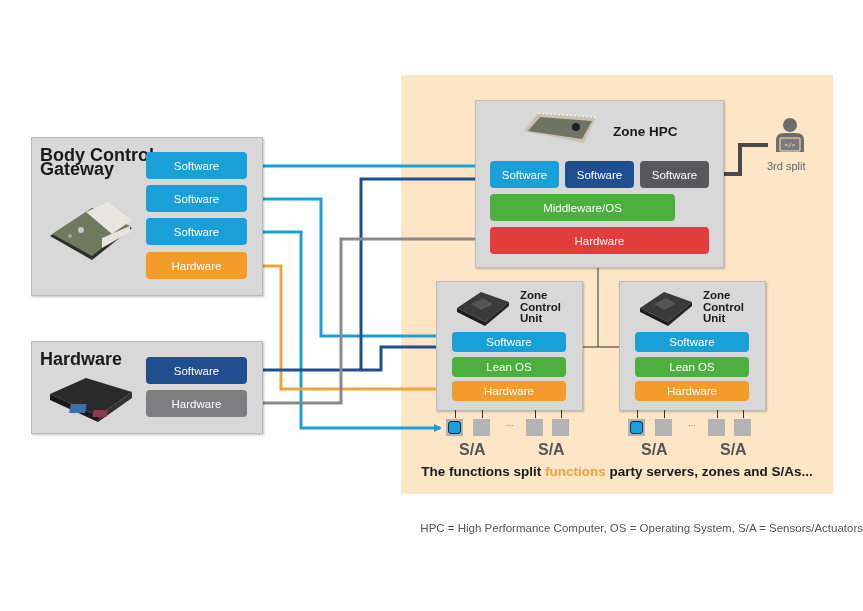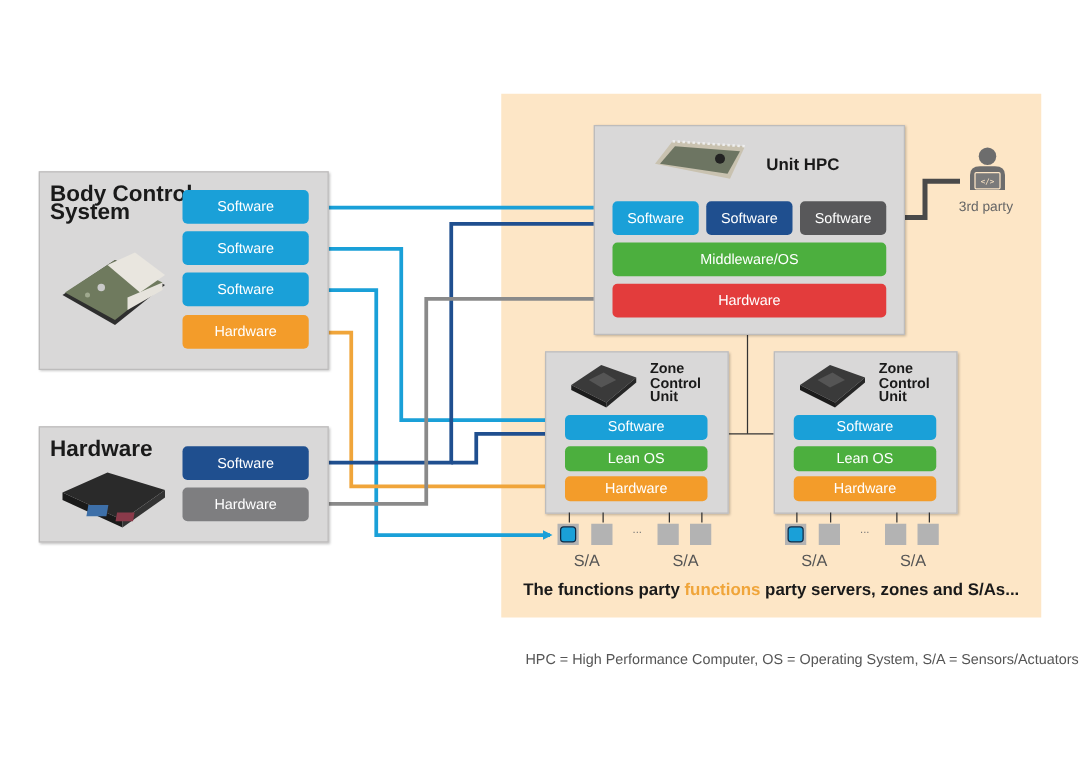--- a/index.html
+++ b/index.html
@@ -31,21 +31,21 @@
   .hw-gray { background: #7e7e80; }
   .hw-red { background: #e33c3c; }
   .mw-green { background: #4caf3e; }
   .sa {
     position: absolute; width: 17px; height: 17px; background: #b3b3b3;
   }
   .sa-active::after {
     content: ""; position: absolute; left: 2px; top: 2px; width: 11px; height: 11px;
     background: #1aa0d8; border: 1px solid #0f2a44; border-radius: 3px;
   }
-  .sa-label { position: absolute; font-size: 13px; color: #555; }
+  .sa-label { position: absolute; font-size: 16px; color: #555; font-weight: bold; }
   .dots { position: absolute; font-size: 9px; color: #777; }
   .stem { position: absolute; width: 1px; height: 8px; background: #333; }
   svg.lines { position: absolute; left: 0; top: 0; }
   .tagline {
     position: absolute; left: 401px; top: 464px; width: 432px; text-align: center;
     font-weight: bold; font-size: 13.5px; color: #1a1a1a;
   }
   .tagline .hl { color: #f0a53a; }
   .footnote {
     position: absolute; left: 0; width: 863px; top: 522px; text-align: right;
@@ -92,21 +92,21 @@
 
   <polyline points="768,145 740,145 740,174 714,174" fill="none" stroke="#4a4a4a" stroke-width="4" marker-end="url(#ah-char)"></polyline>
 
   <polyline points="598,266 598,347" fill="none" stroke="#333" stroke-width="1"></polyline>
   <polyline points="566,347 619,347" fill="none" stroke="#333" stroke-width="1"></polyline>
 </svg>
 
 <div class="box" style="left:31px;top:137px;width:230px;height:157px;">
   <div class="box-title" style="left:8px;top:10px;">
     <div>Body Control</div>
-    <div>System</div>
+    <div>Gateway</div>
   </div>
   <svg class="device" style="left:14px;top:60px;" width="90" height="70">
     <polygon points="4,38 46,10 86,30 46,62" fill="#2e2e2e"></polygon>
     <polygon points="6,36 46,10 84,28 46,58" fill="#6f7a5e"></polygon>
     <polygon points="40,14 62,4 86,22 66,36" fill="#e9e6df"></polygon>
     <polygon points="56,40 84,28 84,34 56,50" fill="#e6e3dc"></polygon>
     <circle cx="35" cy="32" r="3" fill="#c9c9c9"></circle>
     <circle cx="24" cy="38" r="2" fill="#a0a98f"></circle>
   </svg>
   <div class="chip sw-light" style="left:114px;top:14px;width:101px;height:27px;">Software</div>
@@ -128,35 +128,35 @@
   <div class="chip hw-gray" style="left:114px;top:48px;width:101px;height:27px;">Hardware</div>
 </div>
 
 <div class="box" style="left:475px;top:100px;width:247px;height:166px;">
   <svg class="device" style="left:44px;top:8px;" width="80" height="40">
     <polygon points="4,22 18,4 76,8 64,34" fill="#c9c2b0"></polygon>
     <polygon points="8,22 20,8 72,12 62,30" fill="#6d7562"></polygon>
     <circle cx="56" cy="18" r="4" fill="#222"></circle>
     <polyline points="18,4 76,8" stroke="#eee" stroke-width="2" stroke-dasharray="2,2" fill="none"></polyline>
   </svg>
-  <div class="box-title" style="left:137px;top:24px;font-size:13.5px;">Unit HPC</div>
+  <div class="box-title" style="left:137px;top:24px;font-size:13.5px;">Zone HPC</div>
   <div class="chip sw-light" style="left:14px;top:60px;width:69px;height:27px;">Software</div>
   <div class="chip sw-dark" style="left:89px;top:60px;width:69px;height:27px;">Software</div>
   <div class="chip sw-gray" style="left:164px;top:60px;width:69px;height:27px;">Software</div>
-  <div class="chip mw-green" style="left:14px;top:93px;width:219px;height:27px;">Middleware/OS</div>
+  <div class="chip mw-green" style="left:14px;top:93px;width:185px;height:27px;">Middleware/OS</div>
   <div class="chip hw-red" style="left:14px;top:126px;width:219px;height:27px;">Hardware</div>
 </div>
 
 <svg class="abs" style="left:770px;top:116px;" width="40" height="40">
   <circle cx="20" cy="9" r="7" fill="#6d6d6d"></circle>
   <path d="M6,36 L6,24 Q6,17 14,17 L26,17 Q34,17 34,24 L34,36 Z" fill="#6d6d6d"></path>
   <rect x="10" y="22" width="20" height="13" rx="1" fill="#7a7a7a" stroke="#fde6c6" stroke-width="1"></rect>
   <text x="20" y="31" font-size="6" fill="#fde6c6" text-anchor="middle" font-family="DejaVu Sans Mono, monospace">&lt;/&gt;</text>
 </svg>
-<div class="abs" style="left:767px;top:160px;font-size:11px;color:#666;">3rd party</div>
+<div class="abs" style="left:767px;top:160px;font-size:11px;color:#666;">3rd split</div>
 
 <div class="box" style="left:436px;top:281px;width:145px;height:128px;">
   <svg class="device" style="left:18px;top:6px;" width="56" height="40">
     <polygon points="2,20 26,4 54,14 30,34" fill="#3a3a3a"></polygon>
     <polygon points="2,20 30,34 30,38 2,24" fill="#1c1c1c"></polygon>
     <polygon points="30,34 54,14 54,18 30,38" fill="#262626"></polygon>
     <polygon points="16,16 28,10 38,16 26,22" fill="#555"></polygon>
   </svg>
   <div class="box-title" style="left:83px;top:8px;font-size:11.5px;line-height:11.5px;">
     <div>Zone</div>
@@ -202,15 +202,15 @@
 <div class="stem" style="left:717px;top:410px;"></div>
 <div class="stem" style="left:743px;top:410px;"></div>
 <div class="sa sa-active" style="left:628px;top:419px;"></div>
 <div class="sa" style="left:655px;top:419px;"></div>
 <div class="dots" style="left:688px;top:418px;">...</div>
 <div class="sa" style="left:708px;top:419px;"></div>
 <div class="sa" style="left:734px;top:419px;"></div>
 <div class="sa-label" style="left:641px;top:441px;">S/A</div>
 <div class="sa-label" style="left:720px;top:441px;">S/A</div>
 
-<div class="tagline"><span>The functions party </span><span class="hl">functions</span><span> party servers, zones and S/As...</span></div>
+<div class="tagline"><span>The functions split </span><span class="hl">functions</span><span> party servers, zones and S/As...</span></div>
 
 <div class="footnote">HPC = High Performance Computer, OS = Operating System, S/A = Sensors/Actuators</div>
 
 </body></html>

